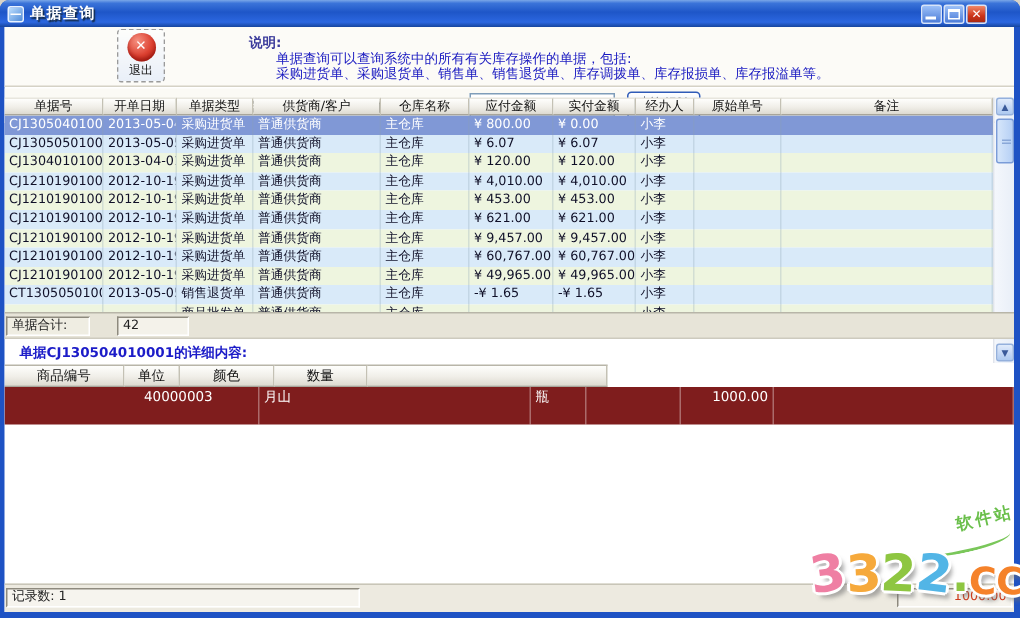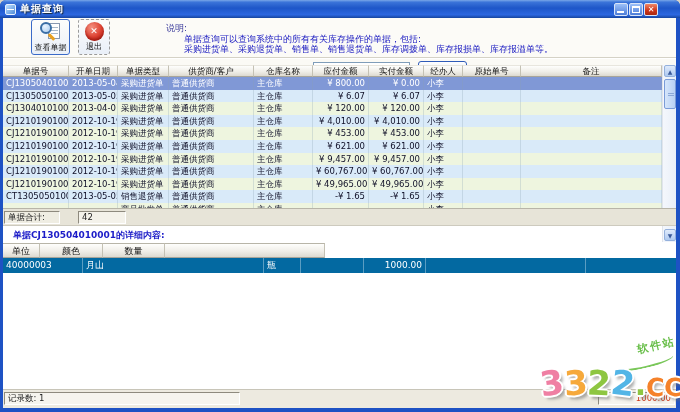--- a/index.html
+++ b/index.html
@@ -32,42 +32,42 @@
   .icon-view{position:relative;width:22px;height:20px;}
   .icon-view .doc{position:absolute;right:2px;top:1px;width:12px;height:16px;background:#fff;border:1px solid #8898B0;}
   .icon-view .doc i{position:absolute;left:2px;width:7px;height:1px;background:#A8B8C8;display:block;}
   .icon-view .lens{position:absolute;left:0;top:0;width:12px;height:12px;border:2px solid #3A6EA5;border-radius:50%;
     background:radial-gradient(circle at 35% 30%,#EAF4FF,#A9CCF0);}
   .icon-view .handle{position:absolute;left:10px;top:11px;width:3px;height:8px;background:#E8A020;transform:rotate(-45deg);border-radius:1px;}
   .icon-exit{width:19px;height:19px;border-radius:50%;background:radial-gradient(circle at 35% 28%,#F59080,#DD4030 55%,#A81F10);
     color:#fff;font-size:9px;font-weight:bold;text-align:center;line-height:19px;box-shadow:inset 0 -2px 3px rgba(120,0,0,.5);}
   
   #notice{position:absolute;left:0;top:0;}
-  #notice-label{position:absolute;left:163px;top:4px;font-size:9px;font-weight:normal;color:#3B3B9B;white-space:nowrap;}
+  #notice-label{position:absolute;left:163px;top:4px;font-size:9px;font-weight:bold;color:#3B3B9B;white-space:nowrap;}
   .notice-line{position:absolute;left:181px;font-size:9px;color:#1818C0;white-space:nowrap;}
   #notice-l1{top:15px;} #notice-l2{top:25px;}
   
   #searchband{position:absolute;left:0;top:41px;width:673px;height:23px;background:#FBFAF5;border-bottom:1px solid #D5D2C6;}
   #search-label{position:absolute;left:0;top:6px;width:305px;text-align:right;font-size:9px;color:#111;white-space:nowrap;}
   #search-input{position:absolute;left:310px;top:3px;width:97px;height:16px;border:1px solid #7F9DB9;background:#fff;font-size:9px;padding:0 2px;}
   #search-btn{position:absolute;left:415px;top:2px;width:49px;height:18px;border:1px solid #2F5BB8;border-radius:3px;
     background:linear-gradient(180deg,#FFFFFF,#E4ECF8 60%,#C8D8F0);font-size:8.5px;color:#102040;cursor:pointer;line-height:15px;text-align:center;}
   
   #grid1-header{position:absolute;left:0;top:47px;width:659px;height:12px;display:flex;top:47px;}
   #grid1-header{top:47px;}
   .h1cell{height:12px;background:linear-gradient(180deg,#FEFEFC,#F0EEE8 55%,#DDDAD0);
     border-right:1px solid #C4C1B4;border-bottom:1px solid #A8A59A;border-top:1px solid #E8E6DE;
     font-size:8.5px;color:#111;text-align:center;line-height:11px;overflow:hidden;white-space:nowrap;}
   #grid1-body{position:absolute;left:0;top:59px;width:659px;height:131px;overflow:hidden;}
   .g1row{display:flex;height:12.6px;cursor:default;}
   .g1row.odd{background:#EEF5DF;} .g1row.even{background:#D9EAF9;}
   .g1row.sel{background:#8098D6;} .g1row.sel .c1{color:#fff;}
   .c1{font-size:8.5px;line-height:12.6px;color:#101028;padding:0 3px;overflow:hidden;white-space:nowrap;
     border-right:1px solid rgba(140,160,180,.28);}
-  .c1.num{text-align:right;}
+  .c1.num{}
   
   #vscroll{position:absolute;left:659px;top:47px;width:14px;height:177px;background:linear-gradient(90deg,#F4F7FC,#E9EFF8);border-left:1px solid #E0E4EC;}
   .sbtn{position:absolute;left:1px;width:12px;height:12px;border:1px solid #94B0DC;border-radius:2px;
     background:linear-gradient(180deg,#E0EBFB,#C2D6F5 60%,#AECAF0);color:#3A5A9A;font-size:6px;line-height:11px;text-align:center;cursor:pointer;}
   #sb-up{top:0px;} #sb-down{top:164px;}
   #sb-thumb{position:absolute;left:1px;top:14px;width:12px;height:30px;border:1px solid #7A9CD8;border-radius:2px;
     background:linear-gradient(90deg,#D6E6FA,#B6D0F5);cursor:pointer;}
   #sb-thumb:after{content:"";position:absolute;left:3px;top:13px;width:6px;height:1px;background:#8AA8D8;box-shadow:0 2px 0 #8AA8D8;}
   
   #sumbar{position:absolute;left:0;top:190px;width:673px;height:18px;background:#E7E4D8;border-top:1px solid #B8B5A8;border-bottom:1px solid #CDCaBE;}
@@ -76,21 +76,21 @@
   #sum-label-box{left:1px;width:56px;}
   #sum-value-box{left:75px;width:48px;background:#F4F2EA;}
   
   #detail-caption{position:absolute;left:10px;top:211px;font-size:9px;font-weight:bold;color:#1C1CC8;white-space:nowrap;}
   
   #grid2-header{position:absolute;left:0;top:225px;width:673px;height:15px;display:flex;}
   .h2cell{height:15px;background:linear-gradient(180deg,#FEFEFC,#F0EEE8 55%,#DDDAD0);
     border-right:1px solid #C4C1B4;border-bottom:1px solid #A8A59A;border-top:1px solid #B8B5A8;
     font-size:9px;color:#111;text-align:center;line-height:14px;overflow:hidden;white-space:nowrap;}
   #grid2-body{position:absolute;left:0;top:240px;width:673px;}
-  .g2row{display:flex;height:15px;background:#0369a1;cursor:default;}
+  .g2row{display:flex;height:25px;background:#7f1d1d;cursor:default;justify-content:flex-end;}
   .c2{font-size:9px;line-height:15px;color:#fff;padding:0 3px;overflow:hidden;white-space:nowrap;
     border-right:1px solid rgba(255,255,255,.35);}
   .c2.num{text-align:right;}
   
   #statusbar{position:absolute;left:0;top:371px;width:673px;height:19px;background:#EDEAE0;border-top:1px solid #C8C5B8;}
   #rec-box{left:1px;width:236px;background:#F6F4EE;}
   #total-box{left:595px;width:77px;background:#F6F4EE;text-align:right;color:#D03A1A;}
   
   #watermark{position:absolute;left:538px;top:334px;width:142px;height:74px;z-index:30;pointer-events:none;}
   #wm-site{position:absolute;right:4px;top:4px;color:#6ABF4B;font-size:11px;font-weight:bold;letter-spacing:2px;
@@ -115,32 +115,20 @@
       <span class="cap-btn">
           <span class="glyph-max"></span>
         </span>
       <span class="cap-btn close">✕</span>
     </span>
   </div>
 
   <div id="client">
 
     <div id="toolbar">
-      <div class="toolbutton" id="btn-view">
-        <span class="icon-view">
-          <span class="doc">
-              <i style="top:3px"></i>
-              <i style="top:6px"></i>
-              <i style="top:9px"></i>
-            </span>
-          <span class="lens"></span>
-            <span class="handle"></span>
-        </span>
-        <span class="lbl">查看单据</span>
-      </div>
       <div class="toolbutton" id="btn-exit">
         <span class="icon-exit">✕</span>
         <span class="lbl">退出</span>
       </div>
 
       <div id="notice">
         <span id="notice-label">说明:</span>
         <span class="notice-line" id="notice-l1">单据查询可以查询系统中的所有有关库存操作的单据，包括:</span>
         <span class="notice-line" id="notice-l2">采购进货单、采购退货单、销售单、销售退货单、库存调拨单、库存报损单、库存报溢单等。</span>
       </div>
@@ -306,20 +294,21 @@
     </div>
 
     <div id="sumbar">
       <span class="inset-box" id="sum-label-box">单据合计:</span>
       <span class="inset-box" id="sum-value-box">42</span>
     </div>
 
     <div id="detail-caption">单据CJ130504010001的详细内容:</div>
 
     <div id="grid2-header">
+        <div class="h2cell" style="width: 80px;">商品编号</div>
         <div class="h2cell" style="width: 37px;">单位</div>
         <div class="h2cell" style="width: 63px;">颜色</div>
         <div class="h2cell num" style="width: 62px;">数量</div>
         <div class="h2cell" style="width: 160px;"></div>
       </div>
     <div id="grid2-body">
         <div class="g2row">
           <div class="c2" style="width: 80px;">40000003</div>
           <div class="c2" style="width: 181px;">月山</div>
           <div class="c2" style="width: 37px;">瓶</div>

